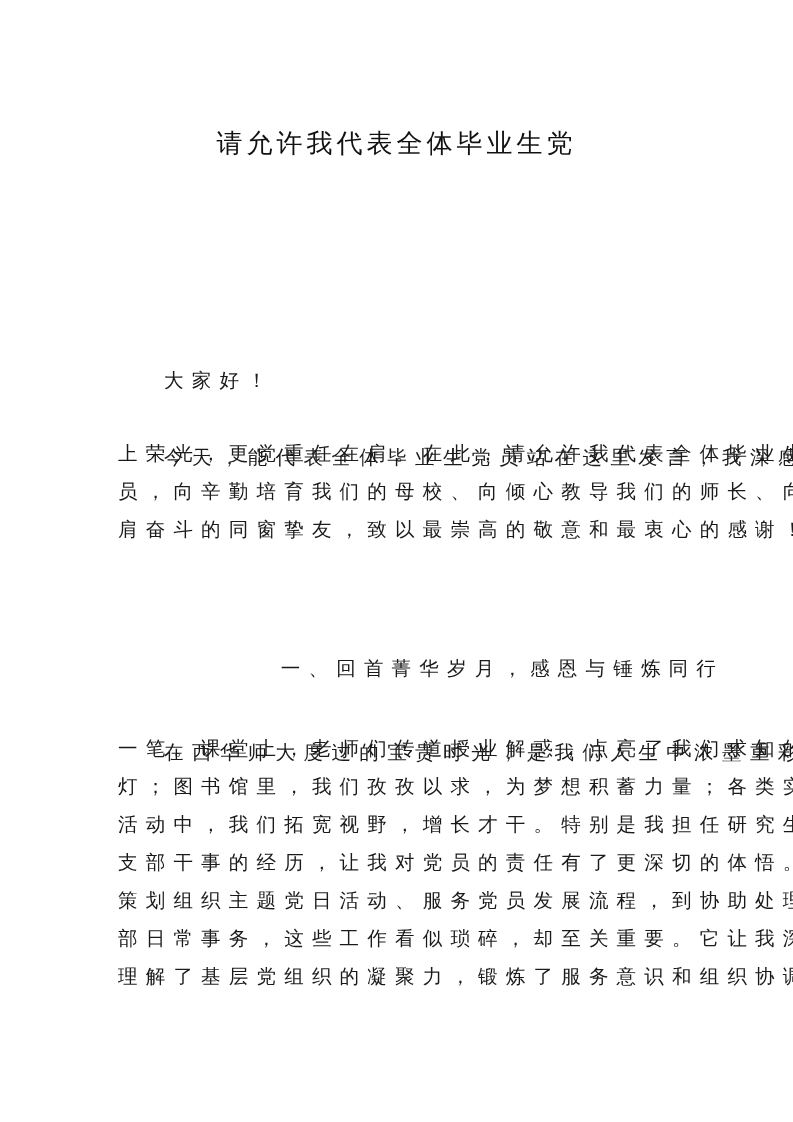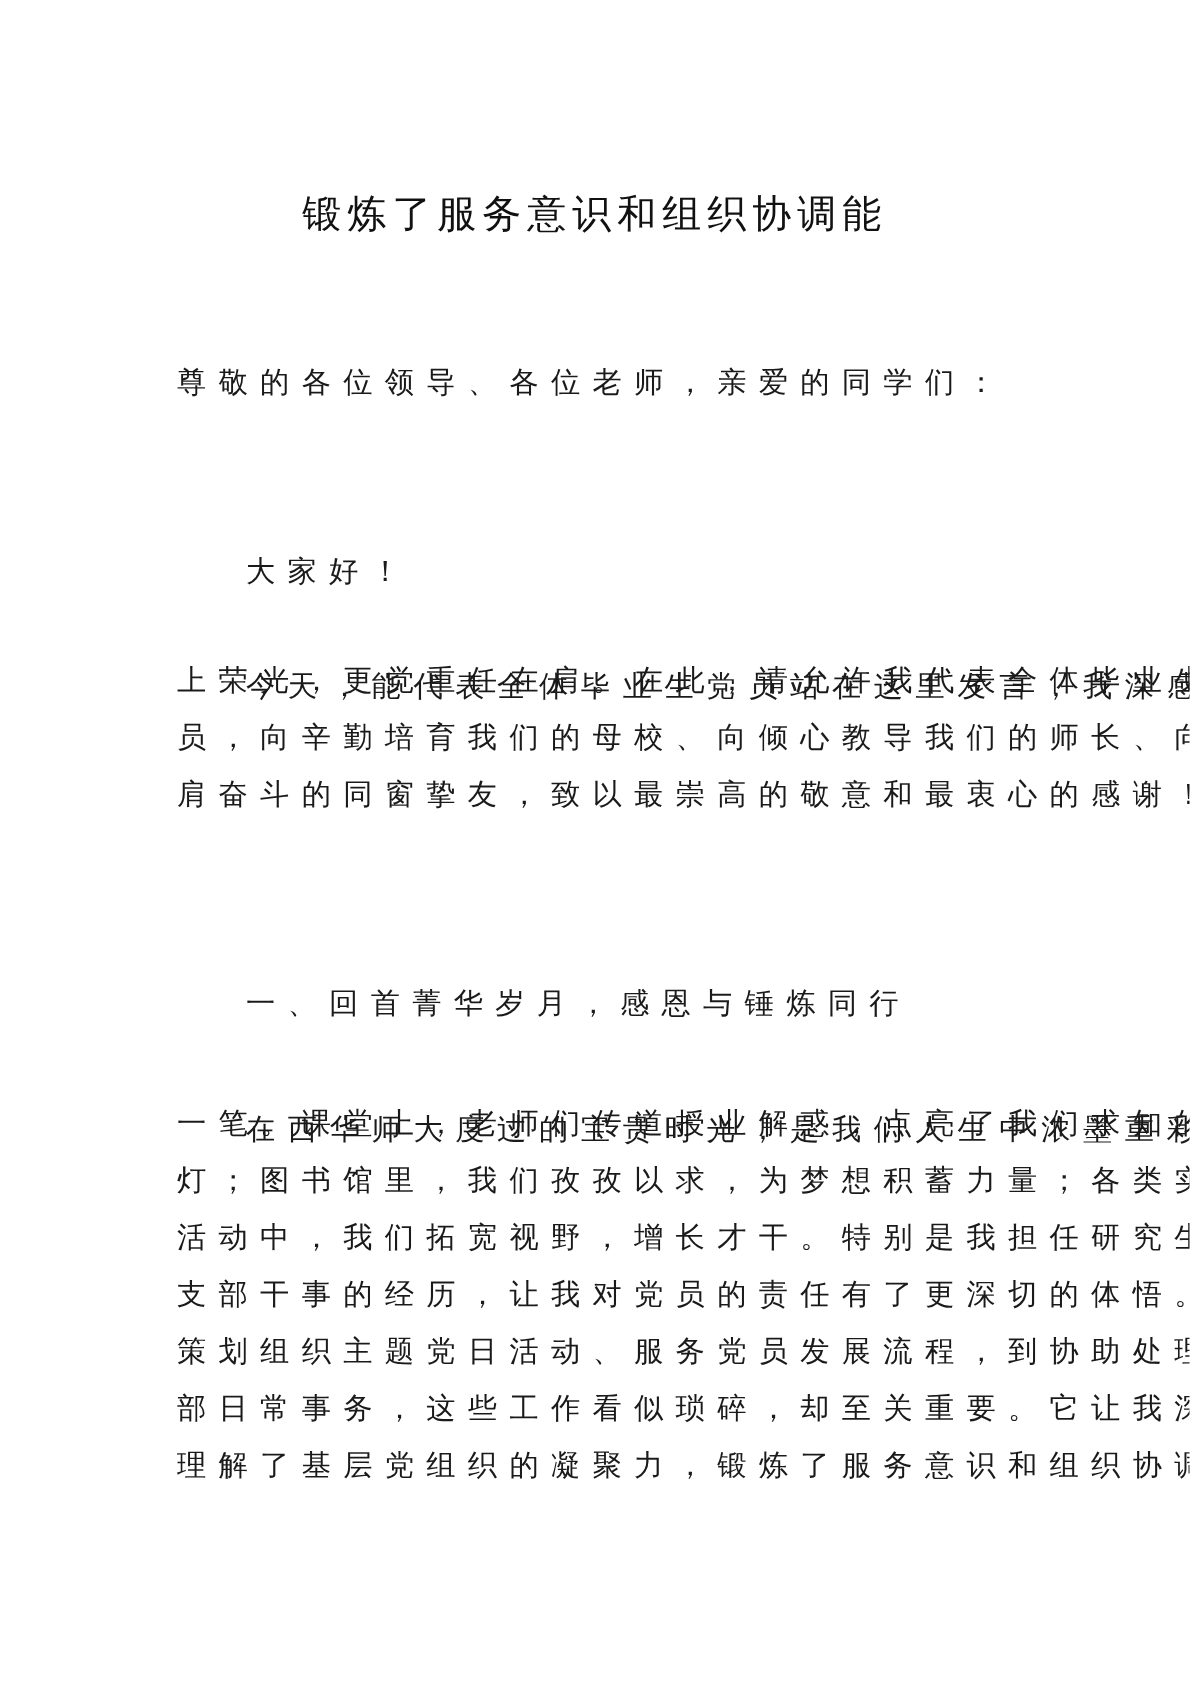--- a/index.html
+++ b/index.html
@@ -10,34 +10,33 @@
            font-size: 26px; letter-spacing: 4px; line-height: 34px; color: #111; }
   .line { position: absolute; left: 118px; width: 560px; font-size: 19.5px;
           line-height: 28px; height: 28px; white-space: nowrap; color: #1a1a1a;
           letter-spacing: 8.2px; }
   .indent { left: 164px; margin-top: 42px; }
 </style>
 </head>
 <body>
 
 <div class="page">
-  <div class="title">锻炼了服务意识和组织协调能</div>
+  <div class="title">请允许我代表全体毕业生党</div>
 
-  <div class="line" style="top:241px;">尊敬的各位领导、各位老师，亲爱的同学们：</div>
 
   <div class="line indent" style="top:325px;">大家好！</div>
 
   <div>
     <div class="line indent" style="top:402px; letter-spacing:8.4px;">今天，能代表全体毕业生党员站在这里发言，我深感无</div>
     <div class="line" style="top:440px;">上荣光，更觉重任在肩。在此，请允许我代表全体毕业生党</div>
     <div class="line" style="top:478px;">员，向辛勤培育我们的母校、向倾心教导我们的师长、向并</div>
     <div class="line" style="top:516px;">肩奋斗的同窗挚友，致以最崇高的敬意和最衷心的感谢！</div>
   </div>
 
-  <div class="line indent" style="top:613px;">一、回首菁华岁月，感恩与锤炼同行</div>
+  <div class="line indent" style="top:613px;text-align:right;">一、回首菁华岁月，感恩与锤炼同行</div>
 
   <div>
     <div class="line indent" style="top:697px; letter-spacing:8.4px;">在西华师大度过的宝贵时光，是我们人生中浓墨重彩的</div>
     <div class="line" style="top:735px;">一笔。课堂上，老师们传道授业解惑，点亮了我们求知的明</div>
     <div class="line" style="top:773px;">灯；图书馆里，我们孜孜以求，为梦想积蓄力量；各类实践</div>
     <div class="line" style="top:811px;">活动中，我们拓宽视野，增长才干。特别是我担任研究生党</div>
     <div class="line" style="top:849px;">支部干事的经历，让我对党员的责任有了更深切的体悟。从</div>
     <div class="line" style="top:887px;">策划组织主题党日活动、服务党员发展流程，到协助处理支</div>
     <div class="line" style="top:925px;">部日常事务，这些工作看似琐碎，却至关重要。它让我深刻</div>
     <div class="line" style="top:963px;">理解了基层党组织的凝聚力，锻炼了服务意识和组织协调能</div>

